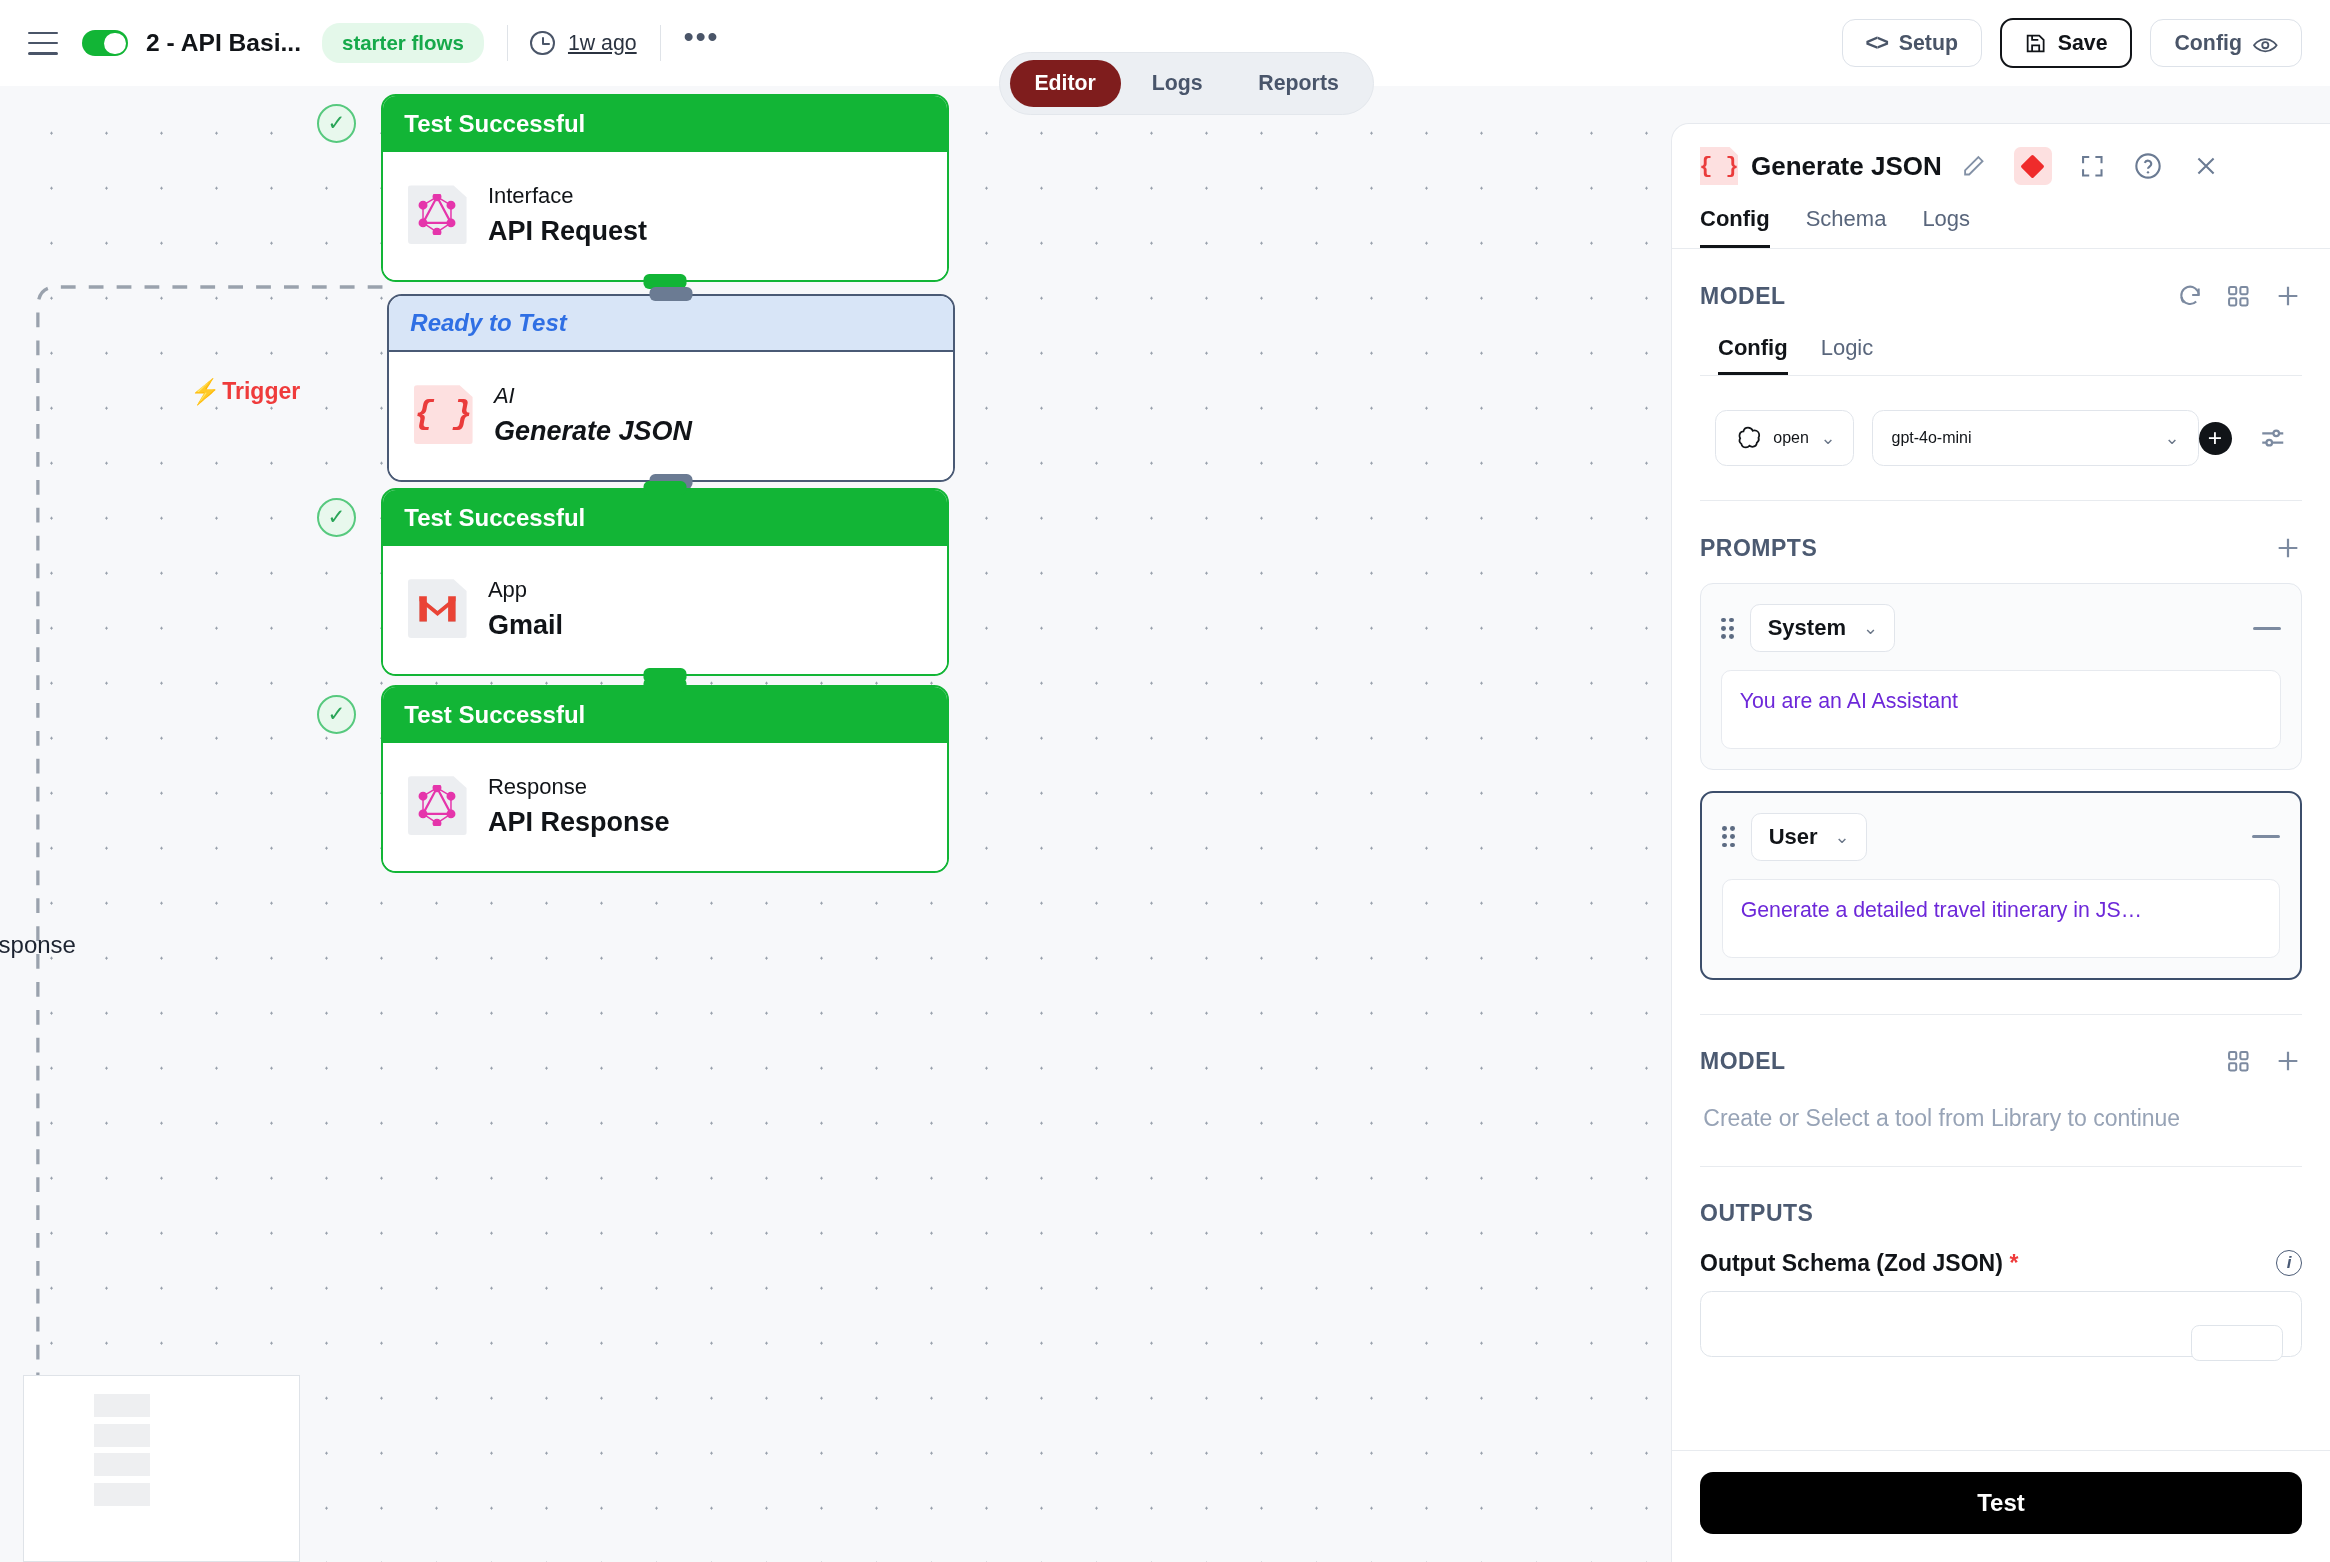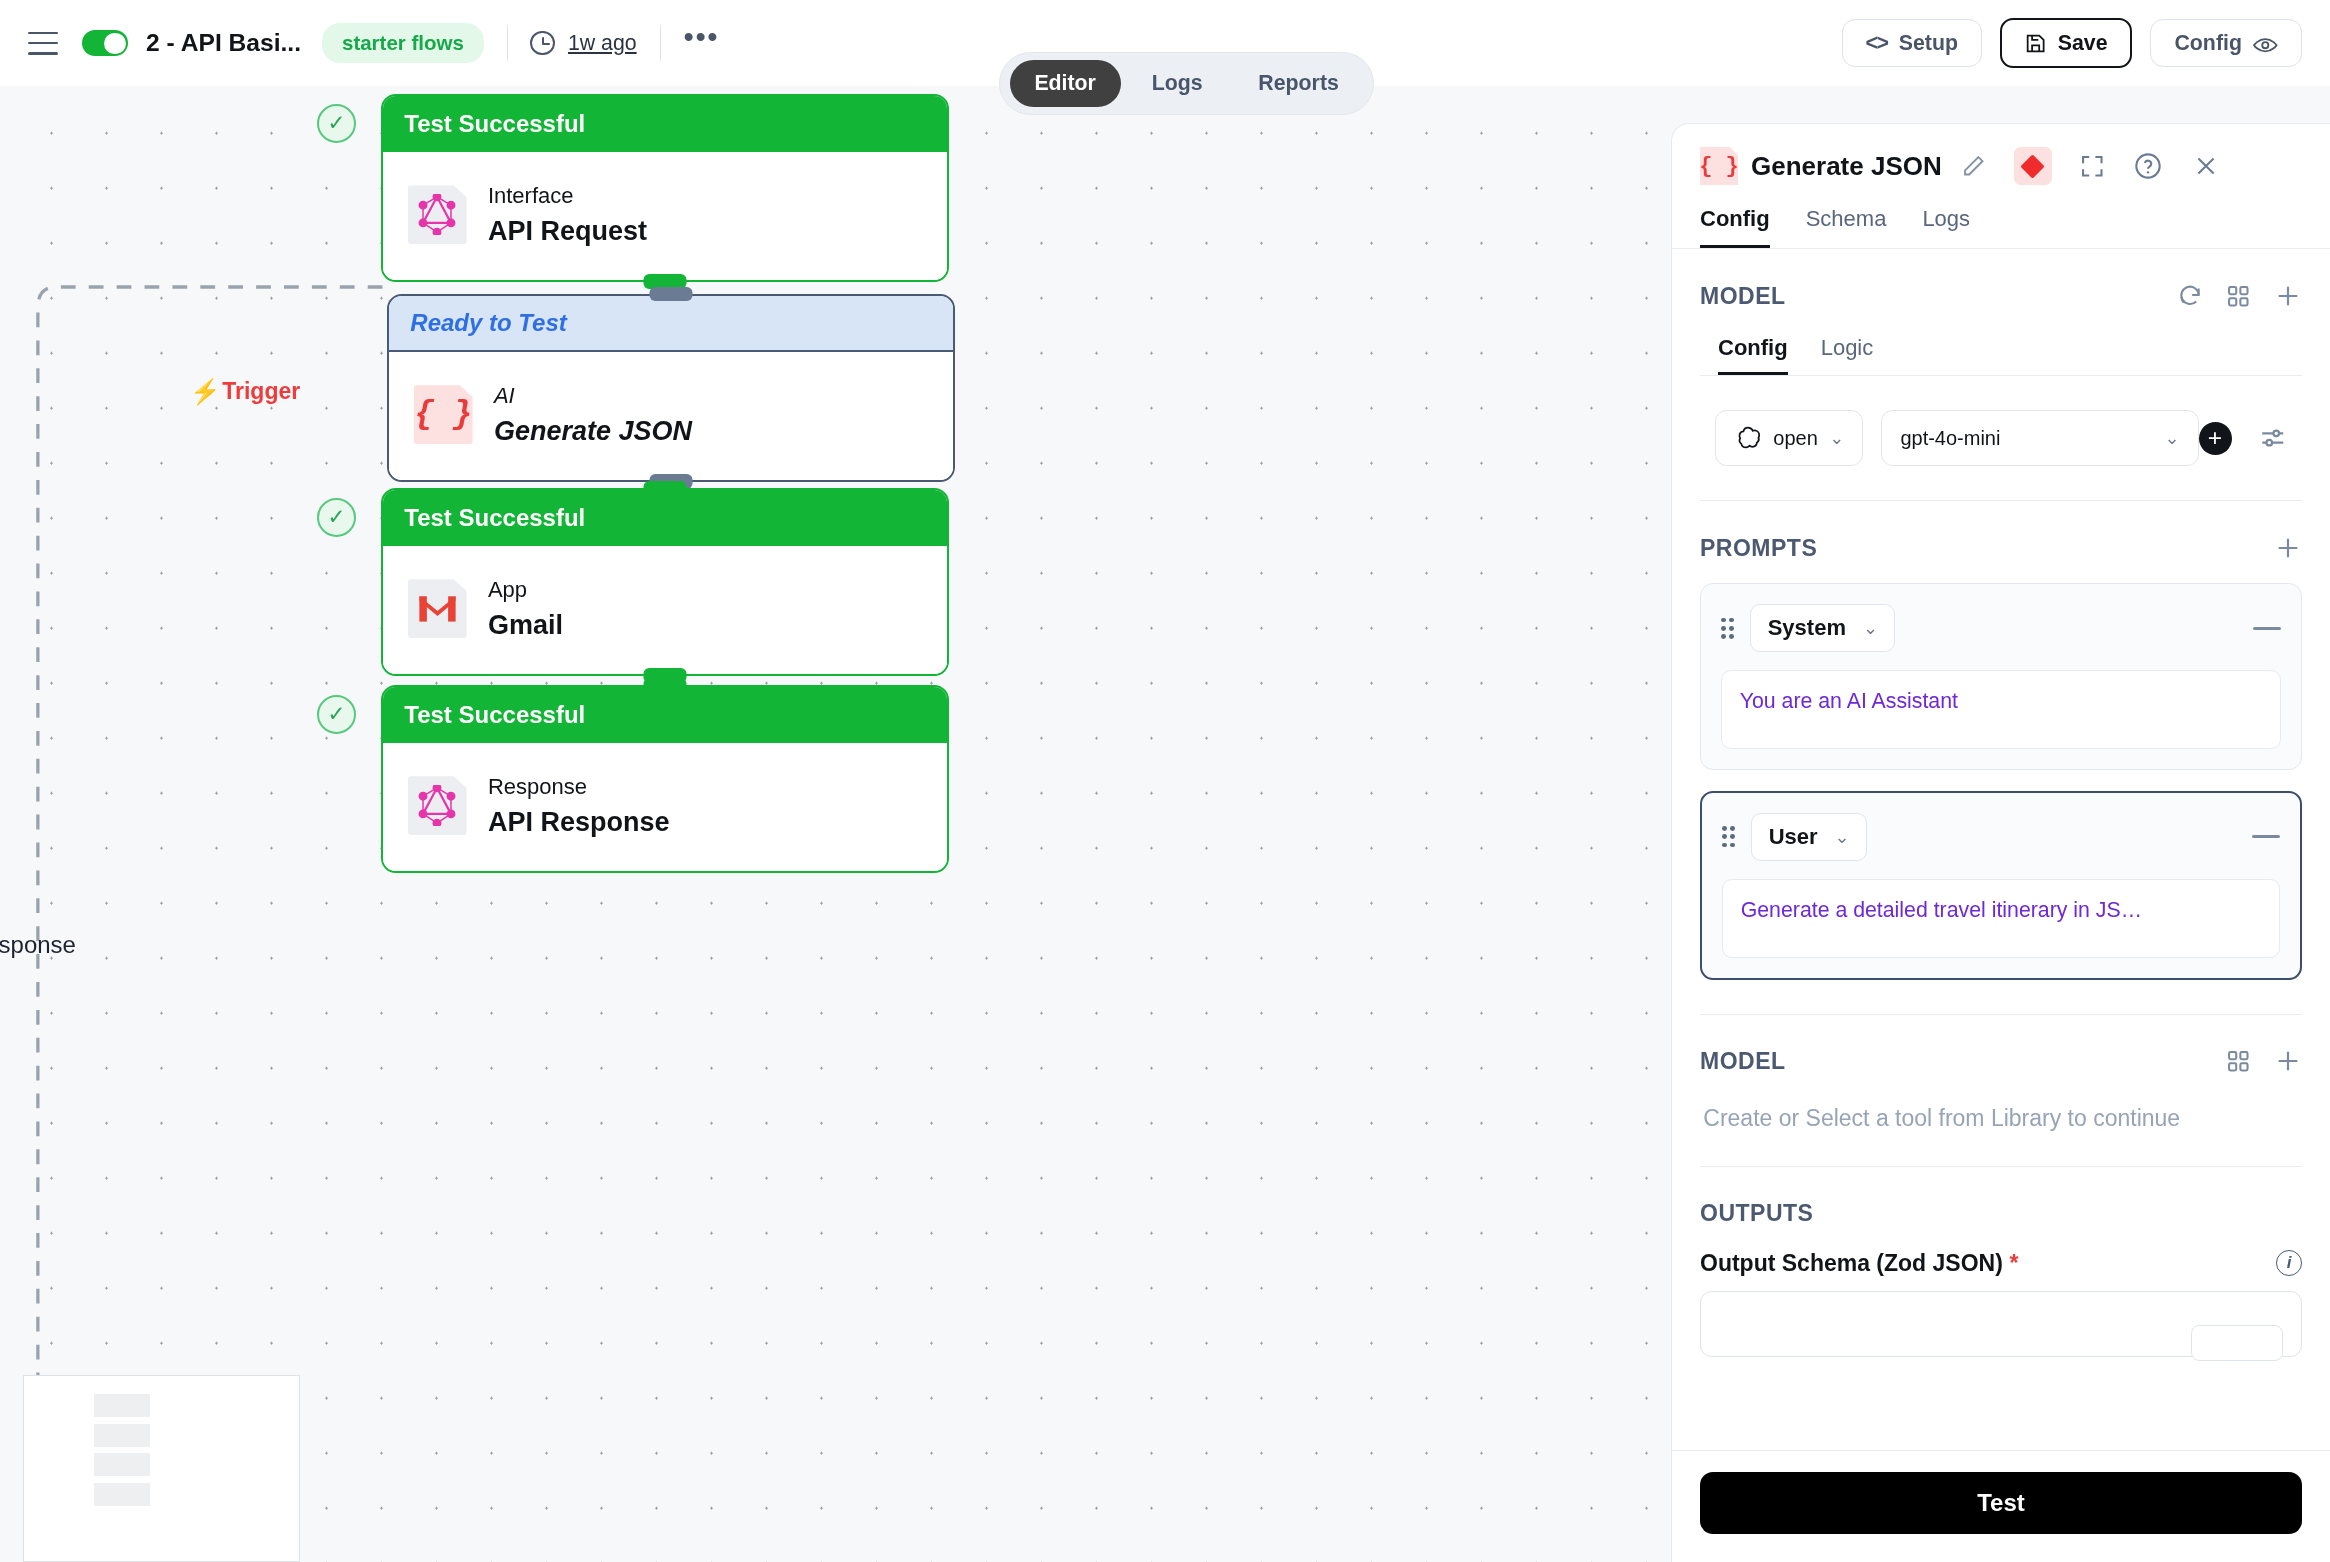--- a/index.html
+++ b/index.html
@@ -56,21 +56,21 @@
   .save-ico svg { display:block; }
   .eye-ico { width: 24.6px; height: 16.4px; position: relative; flex:0 0 auto;}
   
   .viewtabs {
     position: absolute; top: 52px; left: 999px; z-index: 45;
     background: #eceff3; border-radius: 36px; padding: 7.4px 9.8px;
     display: flex; align-items: center; gap: 6.6px; border: 0.8px solid #e3e7ec;
   }
   .vtab { font-size: 21.3px; font-weight: 600; color: #49556a; padding: 10.7px 24.6px;
     border-radius: 28px; cursor: pointer; white-space: nowrap; }
-  .vtab.active { background: #404040; color: #ffffff; }
+  .vtab.active { background: #7f1d1d; color: #ffffff; }
   
   .canvas {
     position: absolute; top: 86px; left: 0; width: 1674px; height: 1476px;
     background-color: #f7f8fa;
     background-image: radial-gradient(circle, #9aa2ad 1.3px, transparent 1.4px);
     background-size: 55px 55px;
     background-position: 24px 19.7px;
     overflow: hidden;
   }
   
@@ -155,21 +155,21 @@
   .sub-tabs { display: flex; gap: 33px; margin-top: 24.6px; border-bottom: 0.8px solid #e8ebef;
     padding: 0 18px; }
   .stab { font-size: 22px; color: #59667c; padding-bottom: 11.5px; cursor: pointer;
     border-bottom: 3.3px solid transparent; }
   .stab.active { color: #111418; font-weight: 700; border-bottom-color: #111418; }
   .model-row { display: flex; align-items: center; gap: 18px; margin-top: 34px; padding: 0 14.8px; }
   .sel {
     border: 1.1px solid #e1e5eb; border-radius: 11.5px; height: 56px; display: flex;
     align-items: center; padding: 0 18px; gap: 11.5px; background: #fff; cursor: pointer;
   }
-  .sel .txt { font-size: 20px; color: #111418; white-space: nowrap; }
+  .sel .txt { font-size: 16px; color: #111418; white-space: nowrap; }
   .chev { color: #6b7789; font-size: 18px; }
   .oai-ico { width: 28px; height: 28px; flex:0 0 auto; }
   .plus-round { width: 33px; height: 33px; border-radius: 50%; background: #111418;
     color: #fff; display:flex; align-items:center; justify-content:center; font-size: 24.6px;
     margin-left: -18px; z-index: 3; cursor: pointer; flex:0 0 auto;}
   .divider { height: 0.8px; background: #e8ebef; margin-top: 34px; }
   .prompt-card { border: 1.1px solid #e4e8ee; border-radius: 13px; background: #fafbfc;
     padding: 19.7px; margin-top: 21.3px; }
   .prompt-card.focus { border: 2px solid #3c4e6b; background: #fafbfc; }
   .prompt-top { display: flex; align-items: center; gap: 14.8px; }

